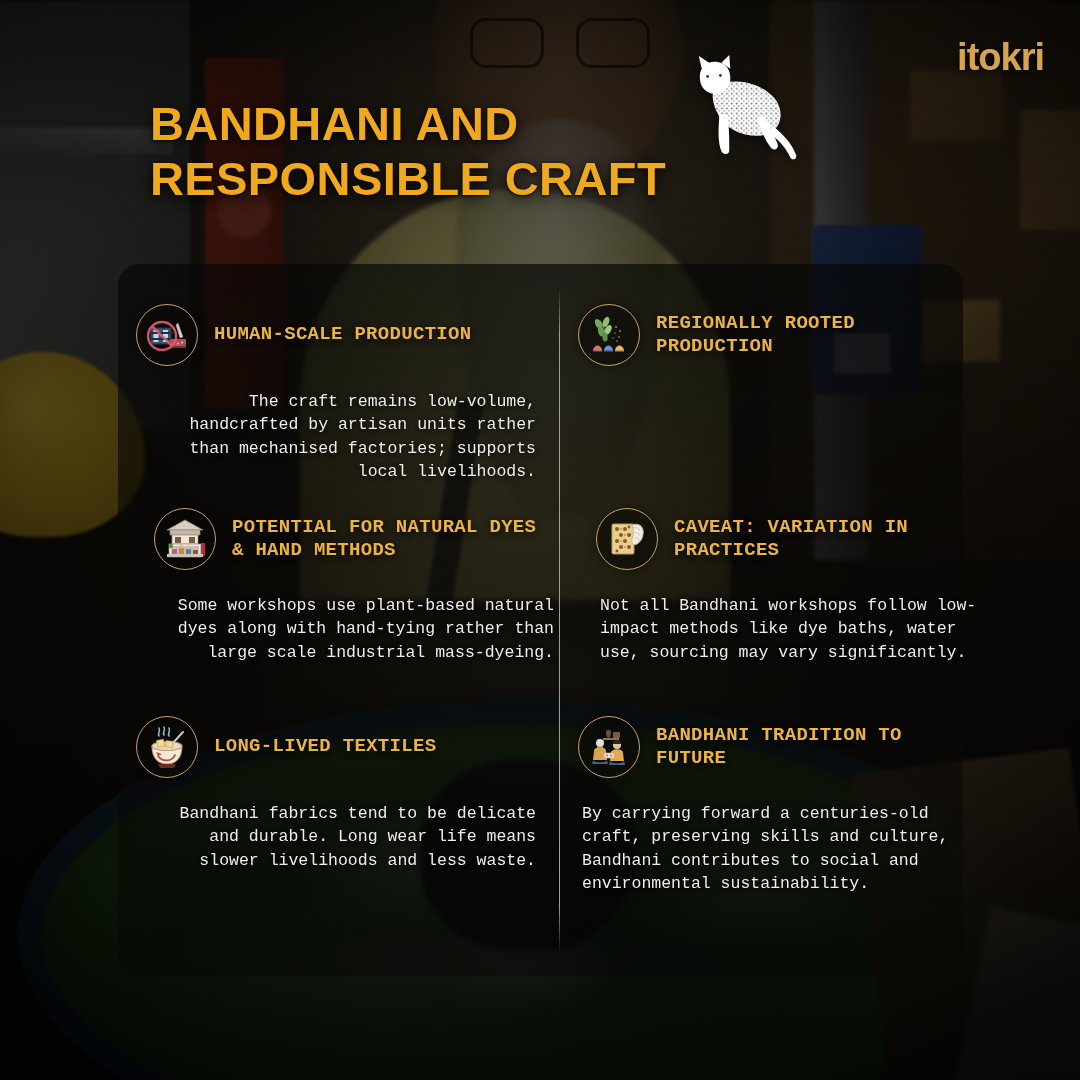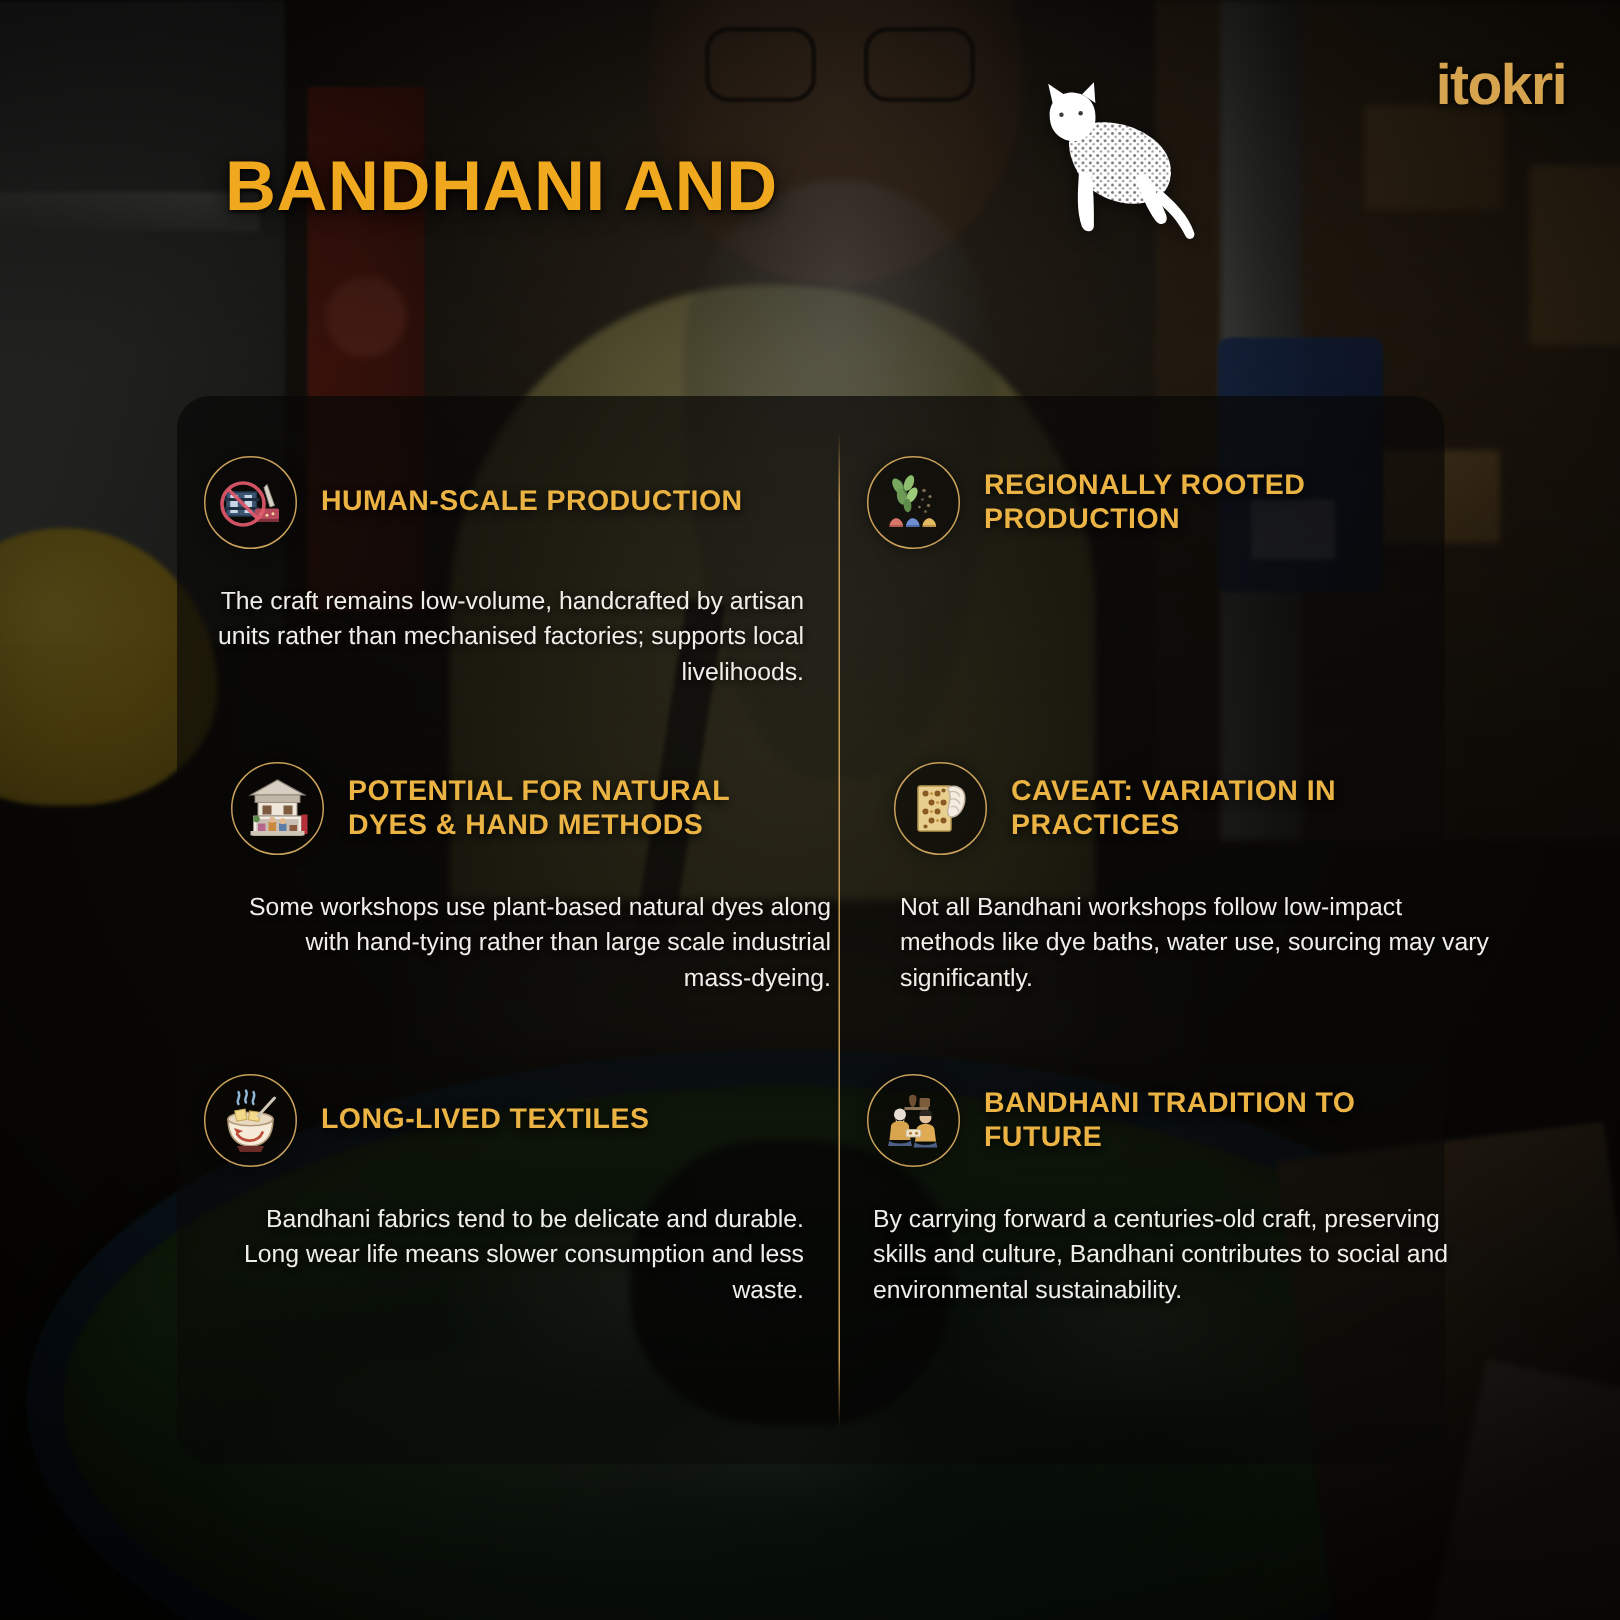--- a/index.html
+++ b/index.html
@@ -206,20 +206,21 @@
     position:absolute; left:686px; top:52px; width:118px; height:112px;
     filter:drop-shadow(0 2px 6px rgba(0,0,0,.55));
   }
 
   
   .panel{
     position:absolute; left:118px; top:264px; width:845px; height:712px;
     border-radius:22px;
     background:linear-gradient(180deg, rgba(8,7,6,.70) 0%, rgba(10,9,7,.62) 45%, rgba(8,8,6,.48) 100%);
     backdrop-filter:blur(1px);
+    font-family:Liberation Mono, monospace;
   }
   .divider{
     position:absolute; left:441px; top:24px; width:1px; height:664px;
     background:linear-gradient(180deg, rgba(196,150,78,0) 0%, rgba(206,160,86,.95) 7%,
                rgba(206,160,86,.95) 93%, rgba(196,150,78,0) 100%);
   }
 
   .col{ position:absolute; top:0; width:420px; }
   .col.left{ left:18px; }
   .col.right{ left:460px; }
@@ -303,20 +304,21 @@
 
     <div class="bg-vignette"></div>
   </div>
 
   <div class="logo">
     <span>itokri</span>
   </div>
 
   <div class="title">
     <div>BANDHANI AND</div>
+    <div>RESPONSIBLE CRAFT</div>
   </div>
 
   <svg class="cat" viewBox="0 0 120 112">
     <defs>
       <pattern id="furdots" width="5" height="5" patternUnits="userSpaceOnUse">
         <rect width="5" height="5" fill="#ffffff"></rect>
         <circle cx="1.6" cy="1.6" r="1" fill="#5d5d5d" opacity=".85"></circle>
         <circle cx="3.8" cy="3.9" r=".8" fill="#6b6b6b" opacity=".7"></circle>
       </pattern>
     </defs>
@@ -422,21 +424,21 @@
               <line x1="28" y1="20" x2="39" y2="8" stroke="#cfc6b5" stroke-width="2" stroke-linecap="round"></line>
 
               <path d="M14 32 C18 38, 28 38, 31 31" stroke="#bb4a36" stroke-width="1.8" fill="none" stroke-linecap="round"></path>
               <path d="M14 32 L12 28 L18 30 Z" fill="#bb4a36"></path>
 
               <path d="M14 40 L16 44 L30 44 L32 40 Z" fill="#6b2b26"></path>
             </svg>
           </div>
           <div class="card-title">LONG-LIVED TEXTILES</div>
         </div>
-        <div class="card-body">Bandhani fabrics tend to be delicate and durable. Long wear life means slower consumption and less waste.</div>
+        <div class="card-body">Bandhani fabrics tend to be delicate and durable. Long wear life means slower livelihoods and less waste.</div>
       </div>
 
     </div>
 
     <div class="col right">
 
       <div class="card r1">
         <div class="card-head">
           <div class="icon-ring">
             <svg width="46" height="46" viewBox="0 0 46 46">

